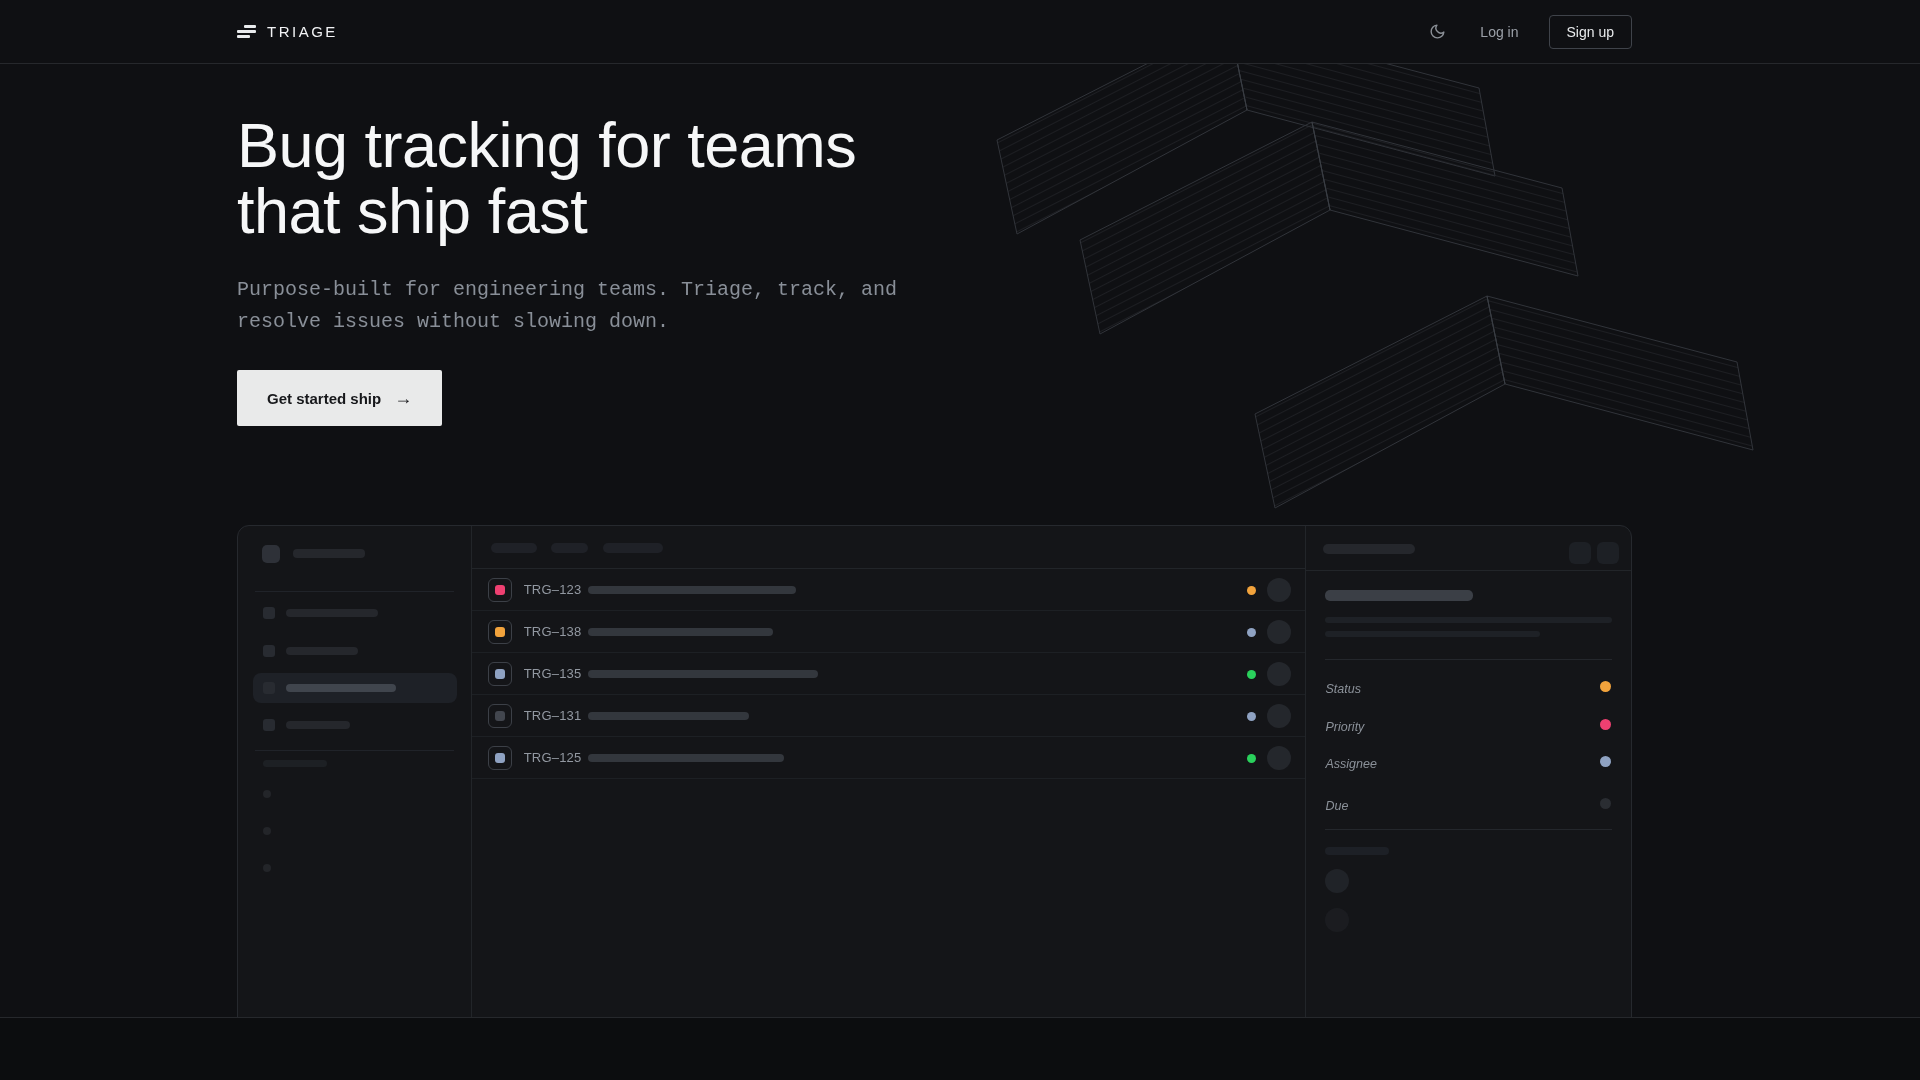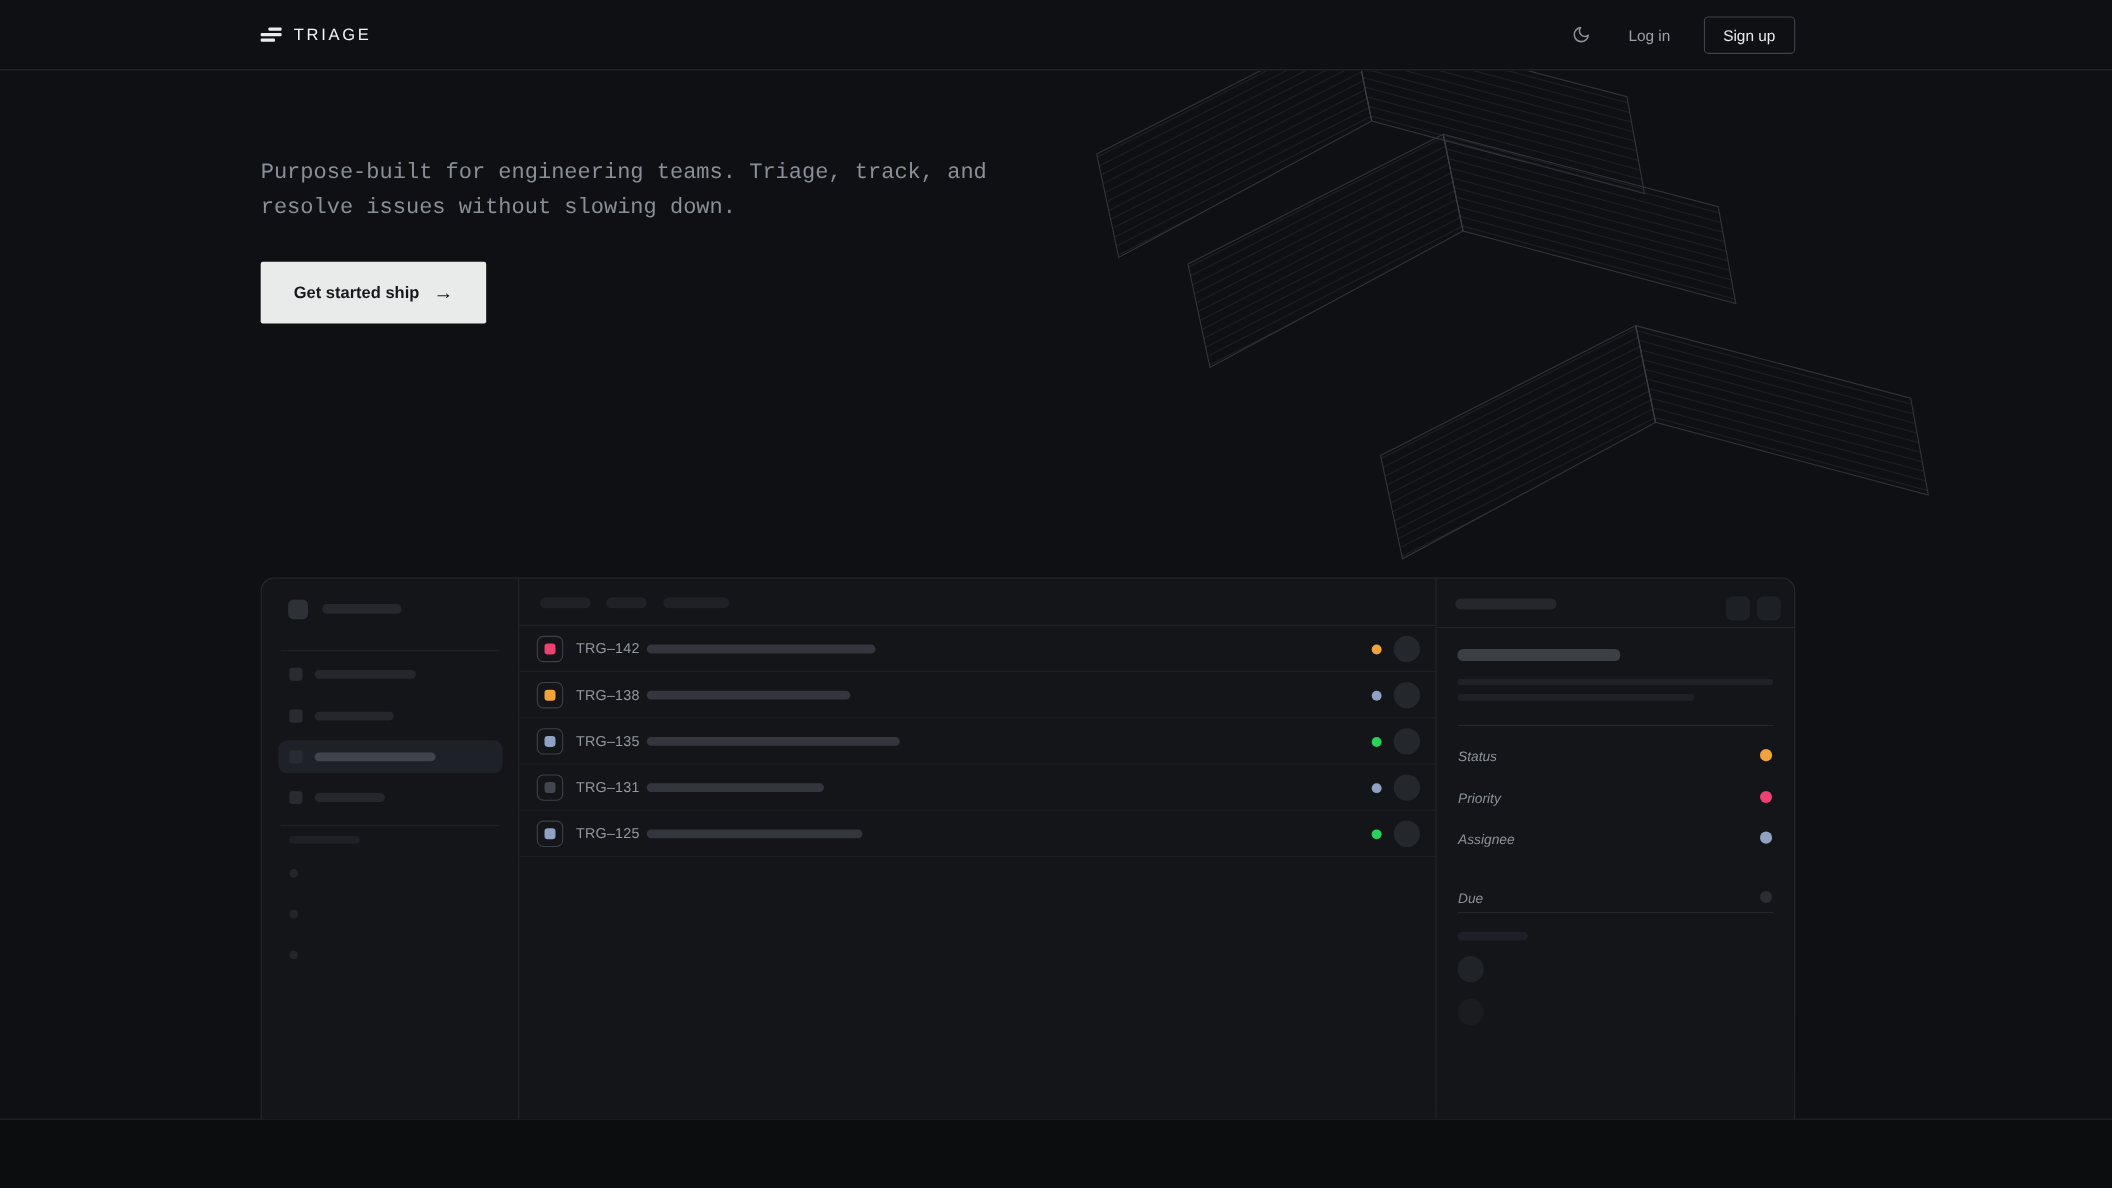--- a/index.html
+++ b/index.html
@@ -109,21 +109,21 @@
   .dt-header { height:45px; border-bottom:1px solid #222529; position:relative; }
   .dt-pill { left:17px; top:18px; width:92px; height:10px; border-radius:5px; }
   .dt-sq { position:absolute; top:16px; width:22px; height:22px; border-radius:6px; background:#1d2025; }
   .dtsq1 { right:40px; } .dtsq2 { right:12px; }
   .dt-title { left:19px; top:64px; width:148px; height:11px; border-radius:5px; background:#3b3f46; }
   .dt-line1 { left:19px; top:91px; width:287px; height:6px; border-radius:3px; background:#1e2126; }
   .dt-line2 { left:19px; top:105px; width:215px; height:6px; border-radius:3px; background:#1e2126; }
   .dt-div { position:absolute; left:19px; right:19px; height:1px; background:#24272c; }
   .dtdiv1 { top:133px; } .dtdiv2 { top:303px; }
   .dt-field { position:absolute; left:19px; right:20px; height:16px;font-style:italic; }
-  .f1 { top:153px; } .f2 { top:191px; } .f3 { top:228px; } .f4 { top:282px; }
+  .f1 { top:153px; } .f2 { top:191px; } .f3 { top:228px; } .f4 { top:270px; }
   .dt-label { font-size:12.5px; color:#8b9199; line-height:16px; }
   .dt-dot { position:absolute; right:0; top:2px; width:11px; height:11px; border-radius:50%; }
   .dt-sec-pill { left:19px; top:321px; width:64px; height:8px; background:#1d2026; }
   .dt-av { position:absolute; left:19px; width:24px; height:24px; border-radius:50%; background:#202328; }
   .av1 { top:343px; } .av2 { top:382px; opacity:0.55; }
   .dt-fade { position:absolute; left:0; right:0; bottom:0; height:150px;
              background:linear-gradient(to bottom, rgba(20,21,24,0), #141518 90%); }
 
   
   .footer-band { position:absolute; left:0; bottom:0; width:100%; height:62px; background:#0c0d0f; }
@@ -166,20 +166,24 @@
         <path d="M232,50 L482,116 L498,204 L250,138 Z" fill="url(#hatchR)" stroke="#31343a" stroke-width="1"></path>
         <path d="M232,50 L250,138" stroke="#3a3e44" stroke-width="1"></path>
       </g>
     </defs>
     <use href="#slab" transform="translate(12,-92)"></use>
     <use href="#slab" transform="translate(95,8)"></use>
     <use href="#slab" transform="translate(270,182)"></use>
   </svg>
 
   <div class="hero-content">
+    <h1 class="hero-title">
+      <span>Bug tracking for teams</span>
+      <span>that ship fast</span>
+    </h1>
     <p class="hero-sub">
       <span>Purpose-built for engineering teams. Triage, track, and</span>
       <span>resolve issues without slowing down.</span>
     </p>
     <button class="cta-btn">
       <span>Get started ship</span>
       <span class="cta-arrow">→</span>
     </button>
   </div>
 
@@ -209,21 +213,21 @@
       <div class="list-header">
         <span class="sk lh-pill lh1"></span>
         <span class="sk lh-pill lh2"></span>
         <span class="sk lh-pill lh3"></span>
       </div>
 
       <div class="issue-row">
         <span class="ri">
             <span class="ri-inner" style="background: rgb(238, 64, 113);"></span>
           </span>
-        <span class="issue-key">TRG–142</span>
+        <span class="issue-key">TRG–123</span>
         <span class="issue-bar" style="width: 208px; background: rgb(51, 55, 61);"></span>
         <span class="issue-dot" style="background: rgb(242, 163, 60);"></span>
         <span class="issue-avatar"></span>
       </div>
 
 
       <div class="issue-row">
         <span class="ri">
             <span class="ri-inner" style="background: rgb(242, 163, 60);"></span>
           </span>

